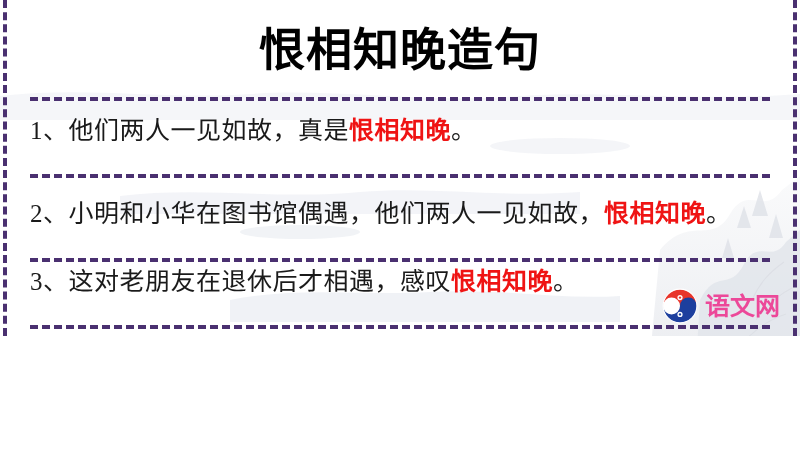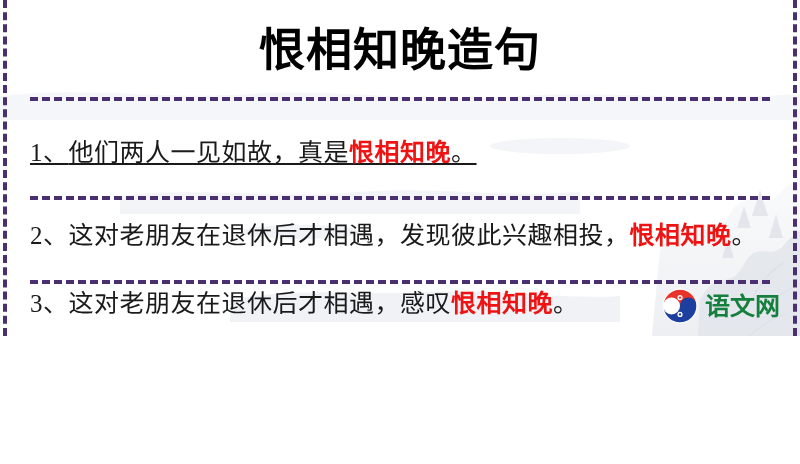--- a/index.html
+++ b/index.html
@@ -79,21 +79,21 @@
 
   
   .item {
     font-family: "Liberation Serif", "DejaVu Serif", serif;
     font-size: 25px;
     line-height: 1.46;
     color: #1a1a1a;
     padding: 0 12px 0 14px;
     letter-spacing: 0.5px;
   }
-  .item-1 { margin-top: 34px; text-decoration: underline; }
+  .item-1 { margin-top: 12px; }
   .item-2 { margin-top: 18px; }
   .item-3 { margin-top: 2px; }
 
   .idiom {
     color: #ef1414;
     font-weight: 700;
   }
 
   
   .logo {
@@ -104,21 +104,21 @@
     display: flex;
     align-items: center;
     gap: 7px;
     padding: 4px 6px;
   }
   .logo-mark { width: 36px; height: 36px; display: block; }
   .logo-text {
     font-family: "DejaVu Sans", "Liberation Sans", sans-serif;
     font-size: 25px;
     font-weight: 700;
-    color: #15803d;
+    color: #ec4899;
     letter-spacing: 0px;
     line-height: 1;
     white-space: nowrap;
   }
 </style>
 </head>
 <body>
 
 <div class="page">
 
@@ -183,21 +183,21 @@
   <div class="content">
 
     <h1 class="title">恨相知晚造句</h1>
 
     <div class="rule rule-1"></div>
 
     <p class="item item-1"><span>1、</span><span>他们两人一见如故，真是</span><span class="idiom">恨相知晚</span><span>。</span></p>
 
     <div class="rule rule-2"></div>
 
-    <p class="item item-2"><span>2、</span><span>这对老朋友在退休后才相遇，发现彼此兴趣相投，</span><span class="idiom">恨相知晚</span><span>。</span></p>
+    <p class="item item-2"><span>2、</span><span>小明和小华在图书馆偶遇，他们两人一见如故，</span><span class="idiom">恨相知晚</span><span>。</span></p>
 
     <div class="rule rule-3"></div>
 
     <p class="item item-3"><span>3、</span><span>这对老朋友在退休后才相遇，感叹</span><span class="idiom">恨相知晚</span><span>。</span></p>
 
     <div class="rule rule-4"></div>
 
   </div>
 
   <div class="logo">

